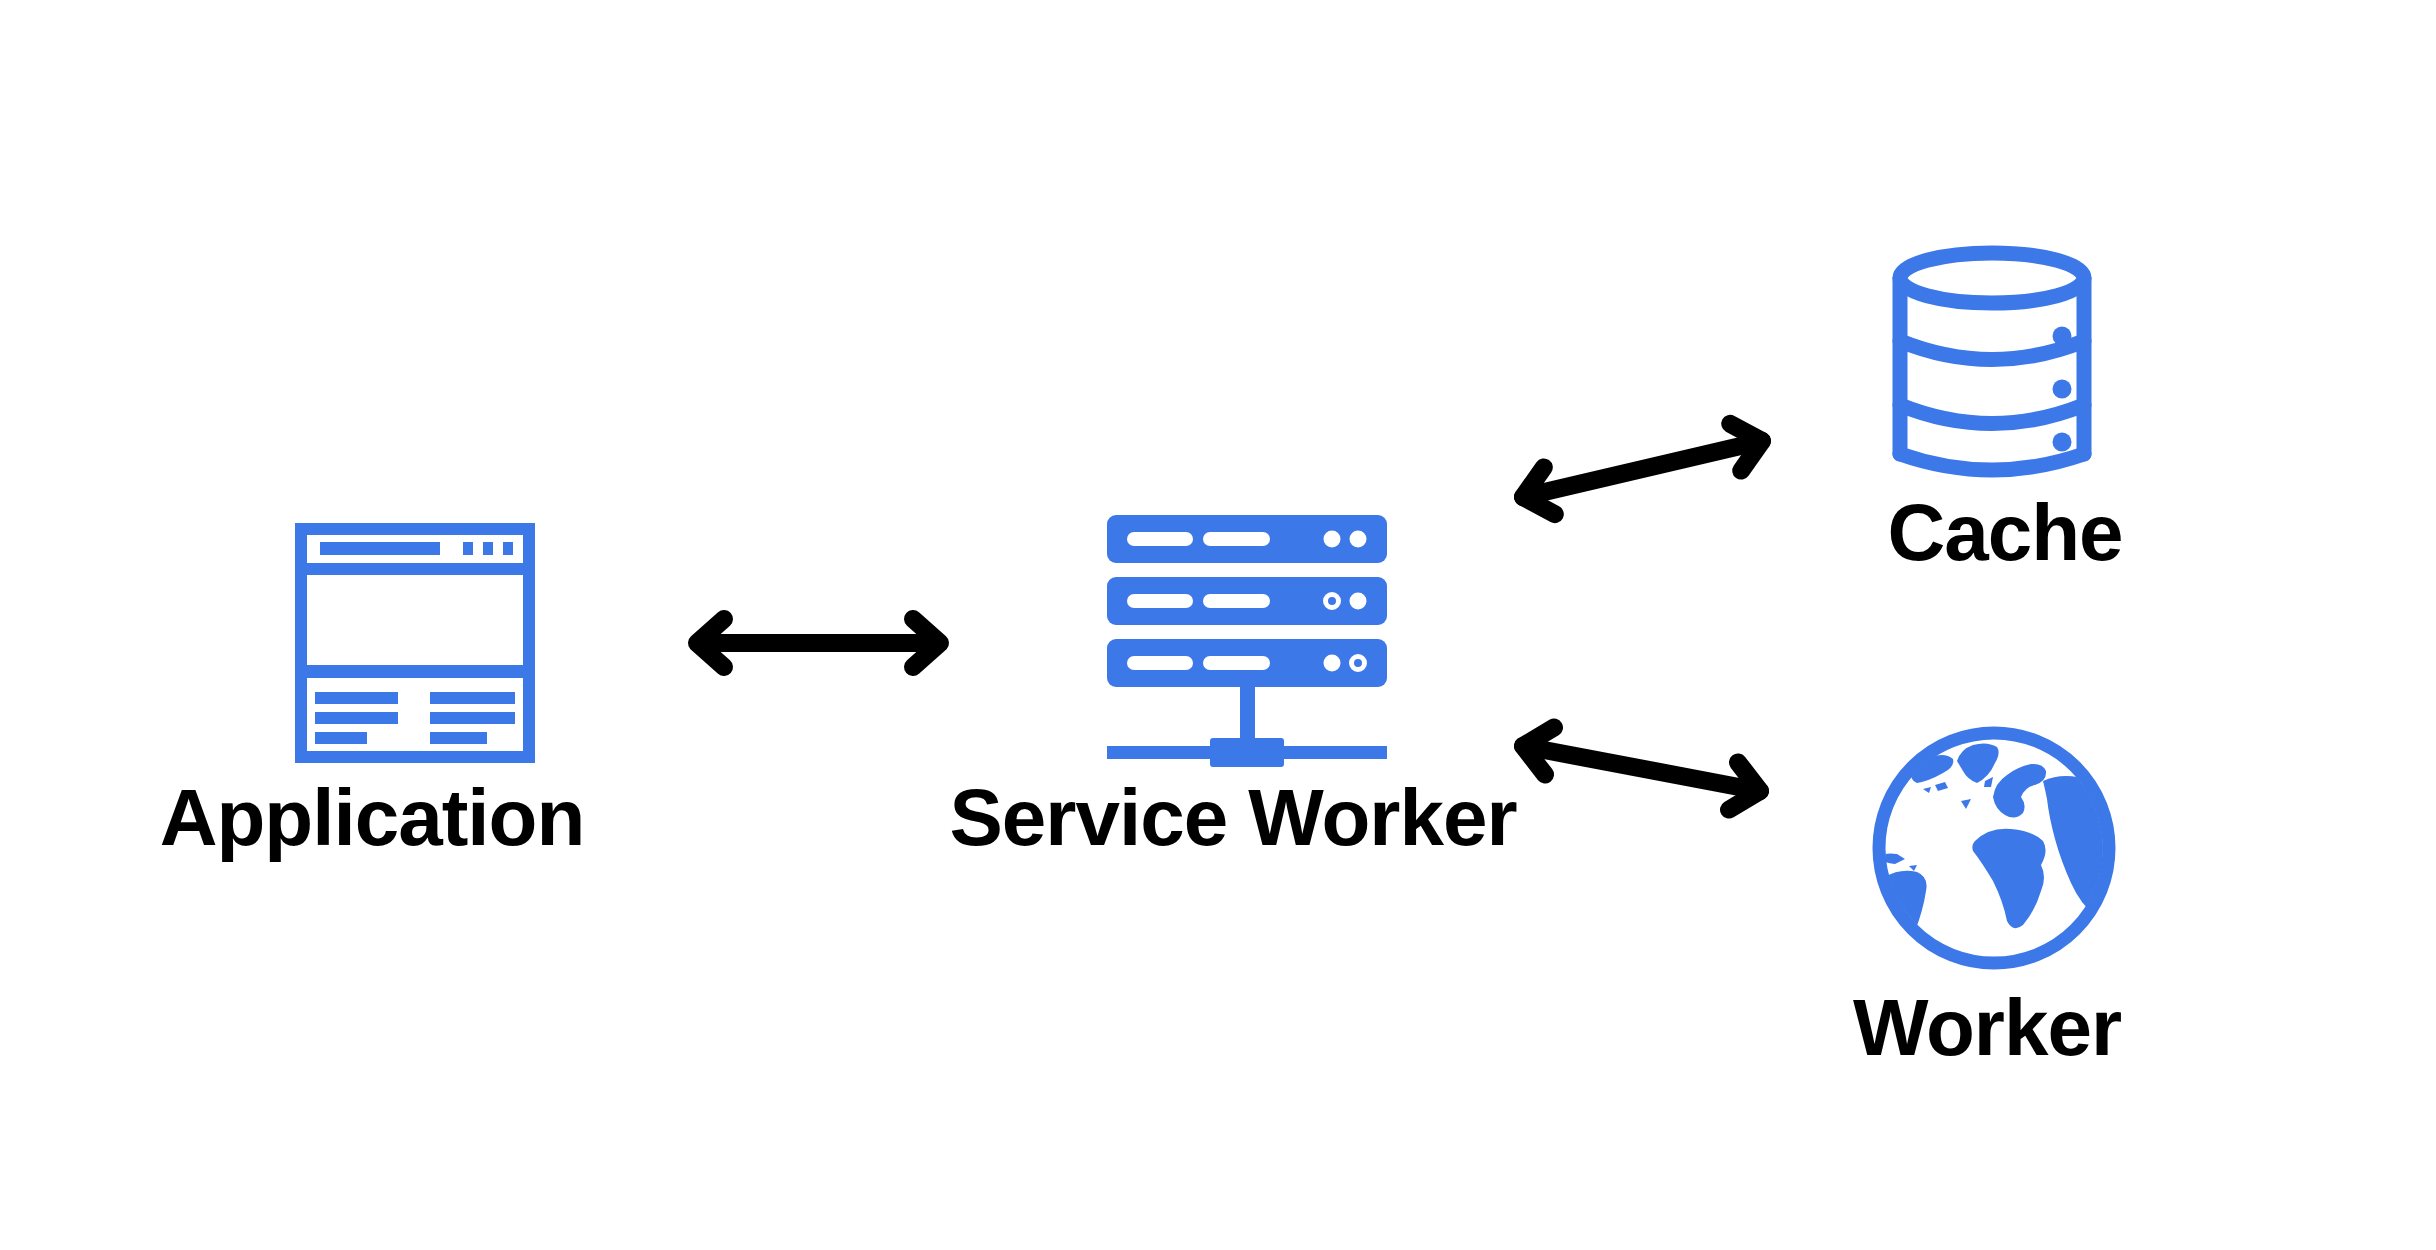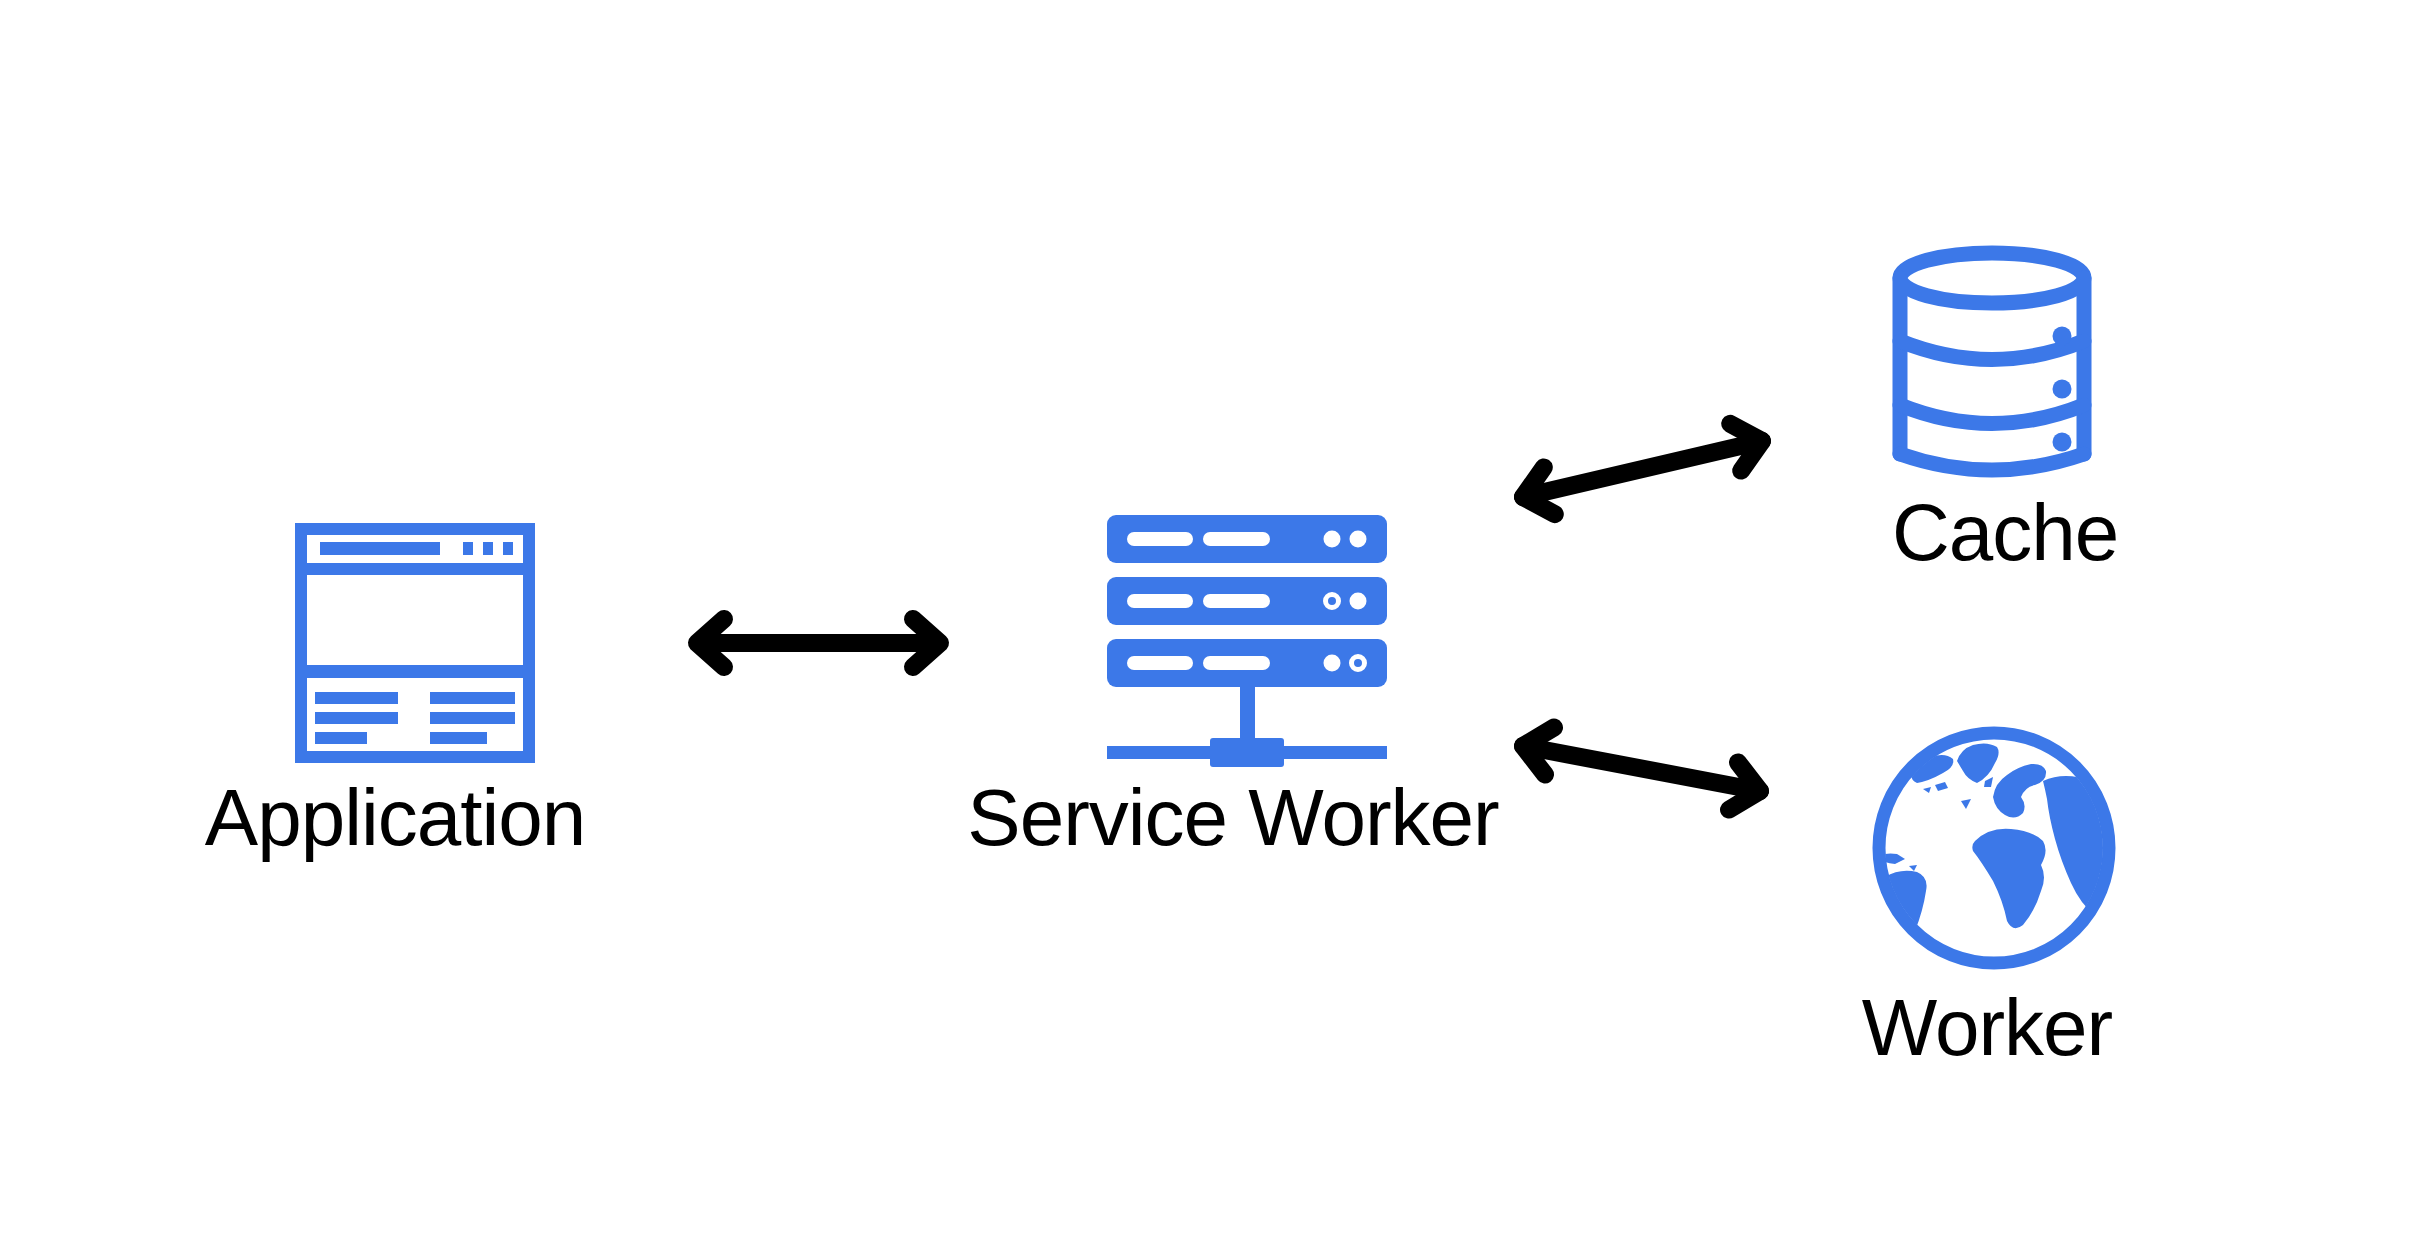--- a/index.html
+++ b/index.html
@@ -7,21 +7,21 @@
     position:relative;
     width:2436px;height:1250px;
     background:#ffffff;
     overflow:hidden;
     font-family:"Liberation Sans", sans-serif;
   }
   .icon{position:absolute;display:block;}
   .node-label{
     position:absolute;
     transform:translateX(-50%);
-    font-weight:400;
+    font-weight:700;
     font-size:80px;
     line-height:1;
     letter-spacing:-1px;
     color:#000000;
     white-space:nowrap;
   }
   .arrow-layer{position:absolute;left:0;top:0;width:2436px;height:1250px;}
   .arrow{stroke:#000000;stroke-width:18;stroke-linecap:round;stroke-linejoin:round;fill:none;}
   .blue{fill:#3c78e8;}
 </style>
@@ -59,21 +59,21 @@
         <rect x="12" y="40" width="216" height="12"></rect>
         <rect x="12" y="142" width="216" height="13"></rect>
         <rect x="20" y="169" width="83" height="12"></rect>
         <rect x="20" y="189" width="83" height="12"></rect>
         <rect x="20" y="209" width="52" height="12"></rect>
         <rect x="135" y="169" width="85" height="12"></rect>
         <rect x="135" y="189" width="85" height="12"></rect>
         <rect x="135" y="209" width="57" height="12"></rect>
       </g>
     </svg>
-    <div class="node-label" style="left:395px;top:778px;">Application</div>
+    <div class="node-label" style="left:372px;top:778px;">Application</div>
   </div>
 
   <div>
     <svg class="icon" style="left:1107px;top:515px;" width="280" height="252" viewBox="0 0 280 252" xmlns="http://www.w3.org/2000/svg">
       <g class="blue">
         <rect x="0" y="0" width="280" height="48" rx="9"></rect>
         <rect x="0" y="62" width="280" height="48" rx="9"></rect>
         <rect x="0" y="124" width="280" height="48" rx="9"></rect>
         <rect x="133" y="172" width="15" height="54"></rect>
         <rect x="103" y="223" width="74" height="29" rx="3"></rect>

